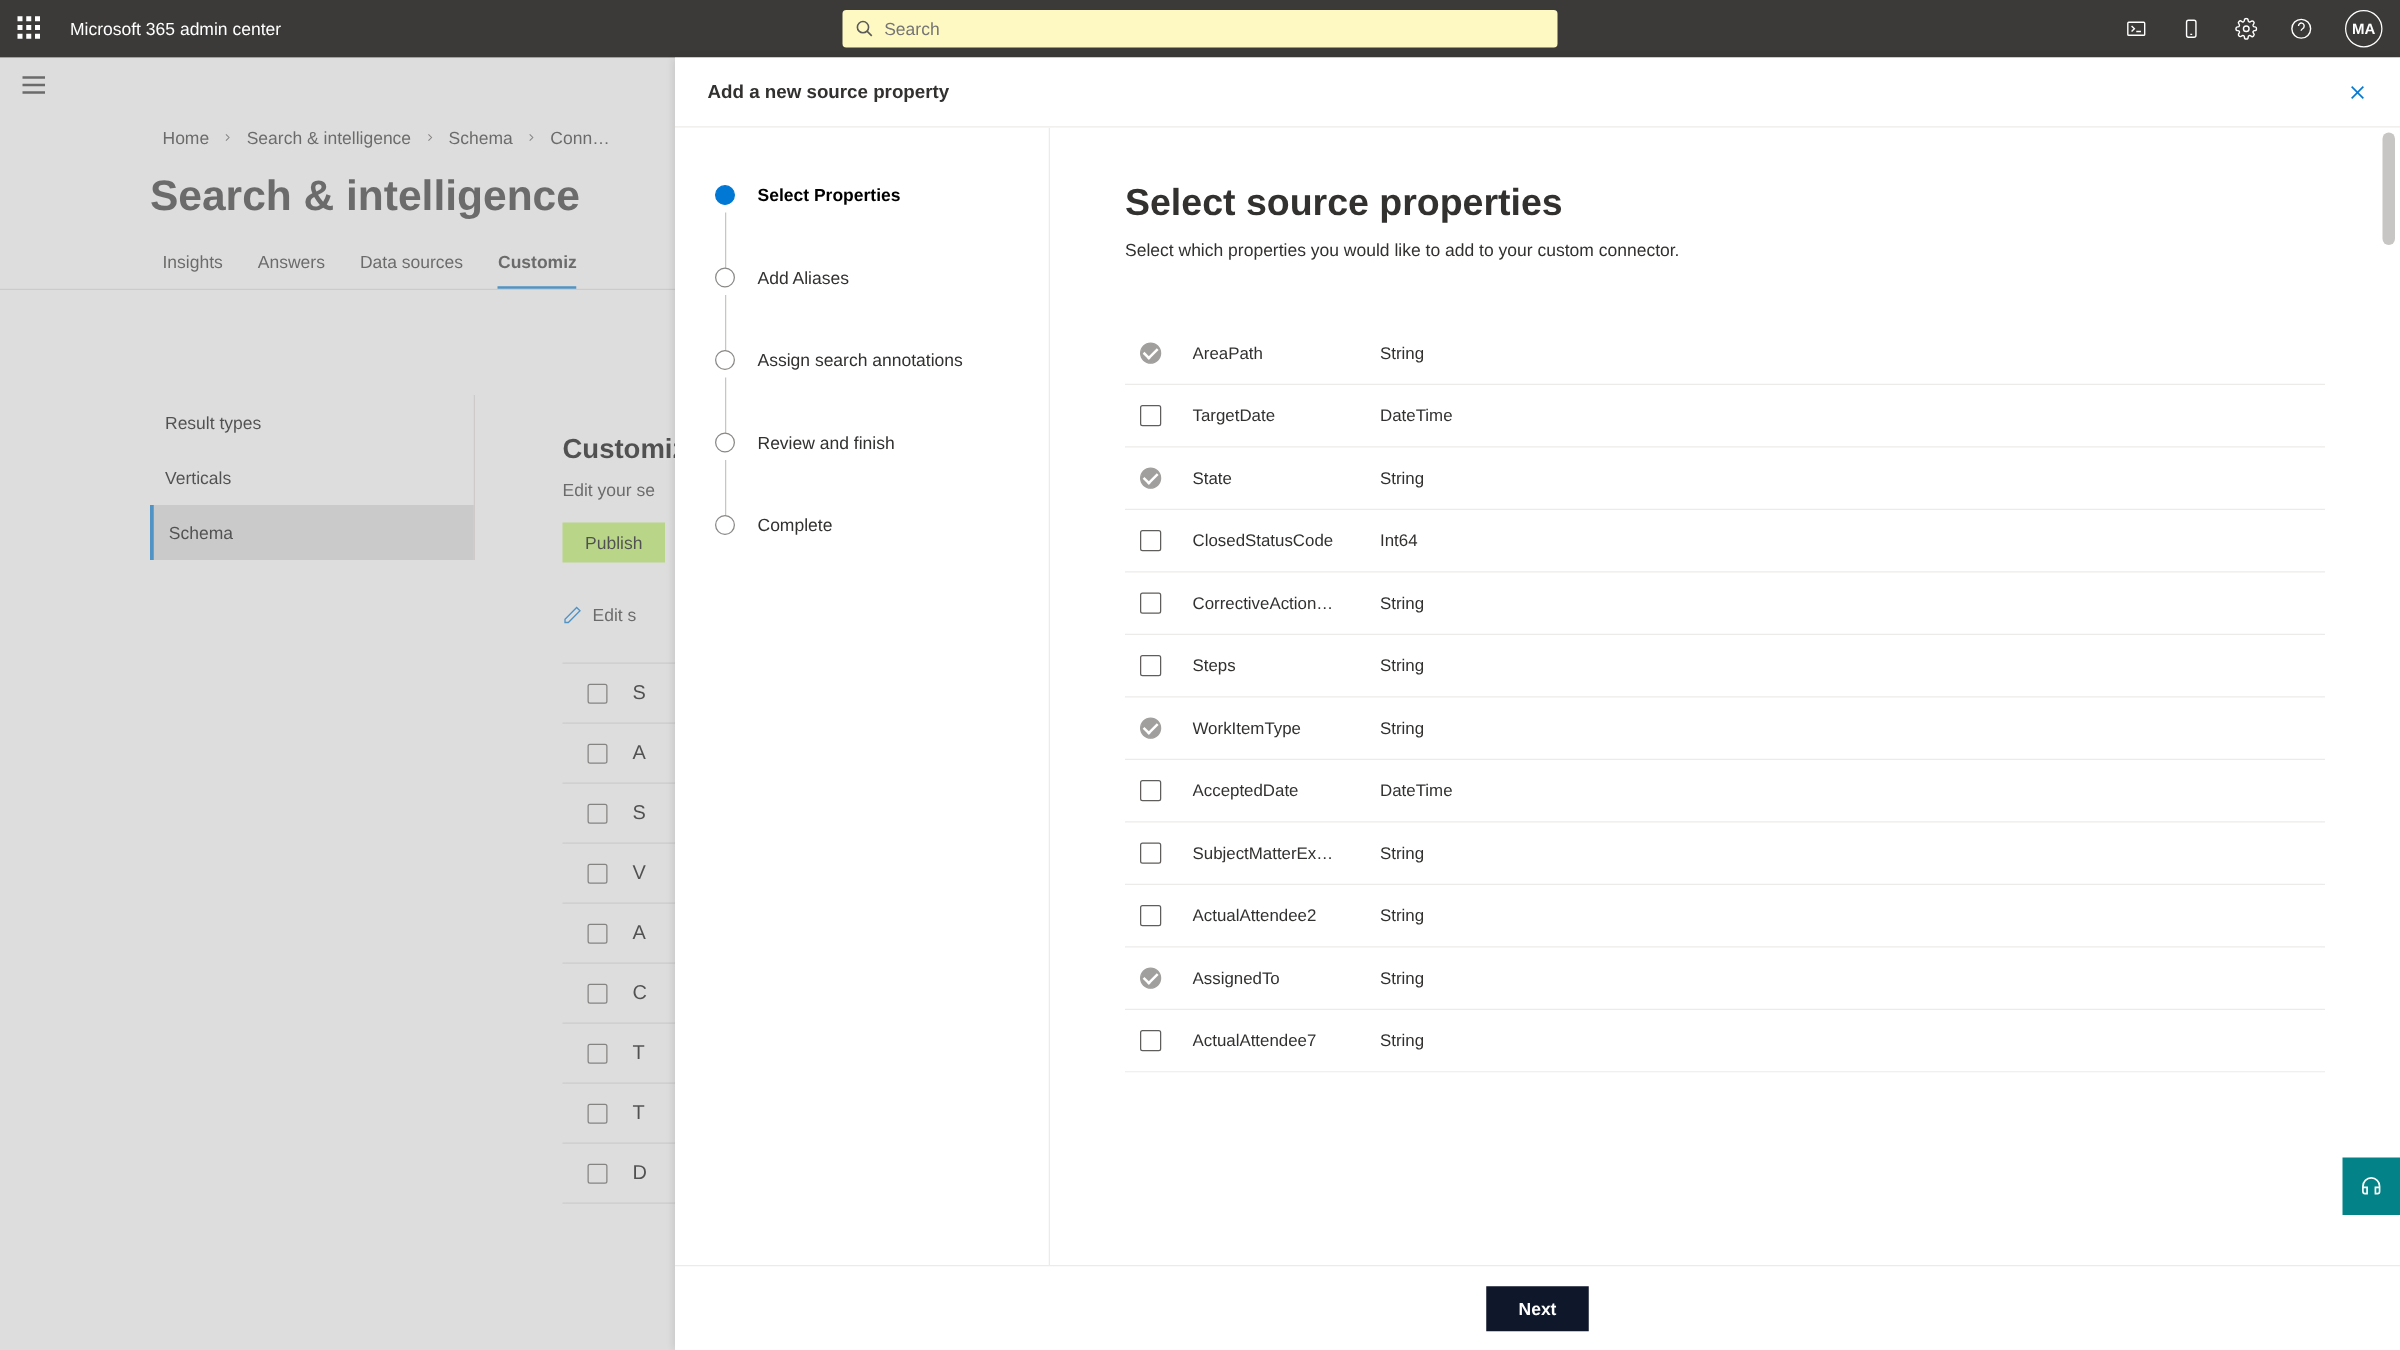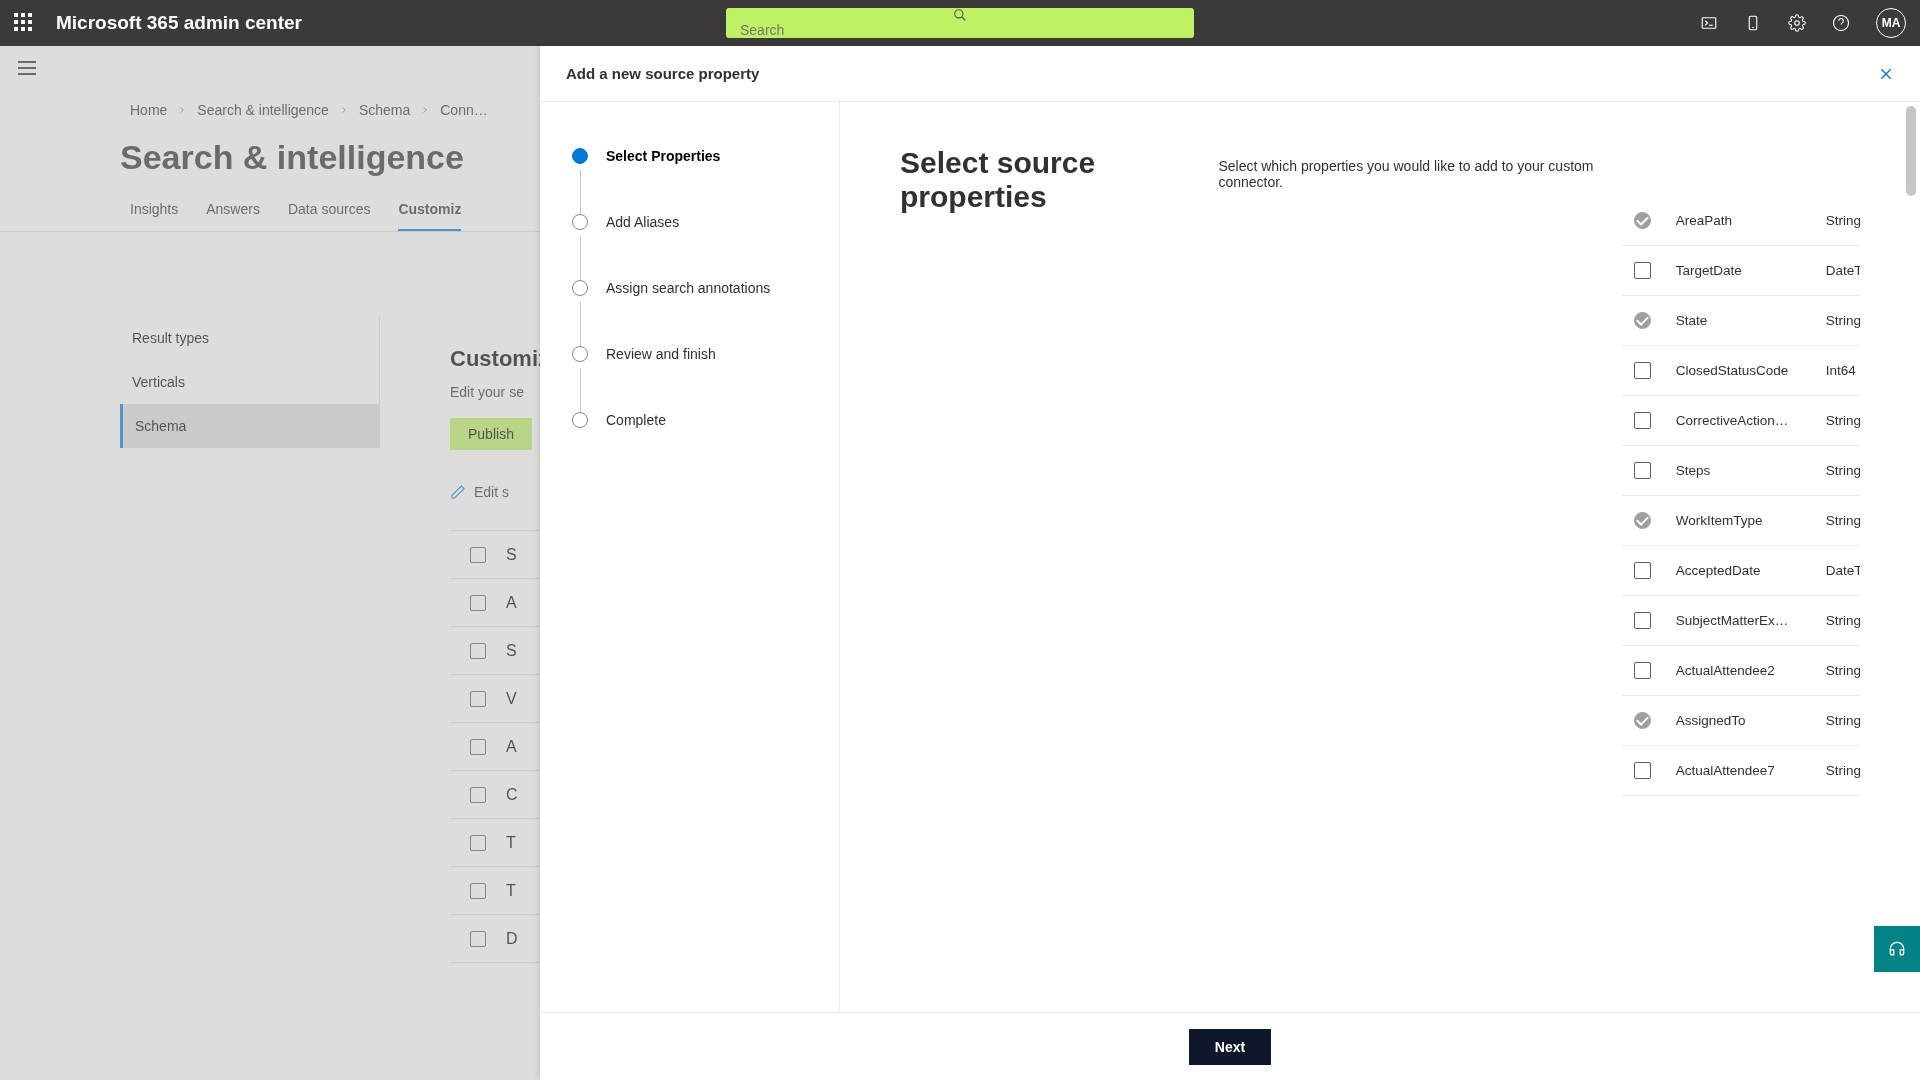--- a/index.html
+++ b/index.html
@@ -6,25 +6,25 @@
   html, body { width: 1920px; height: 1080px; overflow: hidden; background: #fff; }
 
   
   .topbar {
     height: 46px; background: #3b3a39; color: #fff;
     display: flex; align-items: center; padding: 0 14px; position: relative;
   }
   .waffle { width: 20px; height: 20px; display: grid; grid-template-columns: repeat(3,4px);
     grid-template-rows: repeat(3,4px); gap: 3px; cursor: pointer; }
   .waffle span { background:#fff; }
-  .app-title { margin-left: 22px; font-size: 19px; font-weight: 700; }
+  .app-title { margin-left: 22px; font-size: 14px; font-weight: 400; }
   .searchbox {
     position:absolute; left:50%; transform:translateX(-50%);
-    width: 468px; height: 30px; background:#bef264; border-radius:3px;
-    display:flex; align-items:center; padding:0 10px;flex-direction:column;
+    width: 572px; height: 30px; background:#fef9c3; border-radius:3px;
+    display:flex; align-items:center; padding:0 10px;
   }
   .searchbox svg { width:16px; height:16px; fill:none; stroke:#5b5a58; stroke-width:2; }
   .searchbox input {
     border:none; background:transparent; outline:none; margin-left:8px;
     font-size:14px; color:#5b5a58; width:100%;
   }
   .top-right { margin-left:auto; display:flex; align-items:center; gap:26px; }
   .top-icon { width:18px; height:18px; stroke:#fff; stroke-width:1.5; fill:none; cursor:pointer; }
   .avatar {
     width:30px; height:30px; border-radius:50%; border:1px solid #fff;
@@ -83,21 +83,21 @@
   .step + .step { margin-top:50px; }
   .step::after {
     content:""; position:absolute; left:8px; top:22px; width:1px; height:48px; background:#c8c6c4;
   }
   .step:last-child::after { display:none; }
   .dot { width:16px; height:16px; border:1.5px solid #8a8886; border-radius:50%; background:#fff; flex:none; }
   .step.active .dot { background:#0078d4; border-color:#0078d4; }
   .step.active .step-label { font-weight:600; color:#000; }
   .step-label { font-size:14px; color:#323130; }
 
-  .panel-main { flex:1; padding:44px 60px 0 60px; overflow:hidden; display:flex; flex-direction:row; }
+  .panel-main { flex:1; padding:44px 60px 0 60px; overflow:hidden; display:flex; flex-direction:column; }
   .panel-main h1 { font-size:30px; font-weight:700; color:#323130; }
   .panel-main .subtitle { margin-top:12px; font-size:14px; color:#323130; }
   .prop-table { margin-top:50px; overflow-y:auto; }
   .prop-head, .prop-row {
     display:grid; grid-template-columns:54px 150px 1fr;
     align-items:center; height:50px; font-size:13.5px; color:#323130;
   }
   .prop-head { font-weight:400; color:#323130; border-bottom:1px solid #edebe9; }
   .prop-head .c1 { font-weight:600; }
   .prop-row { border-bottom:1px solid #edebe9; }

